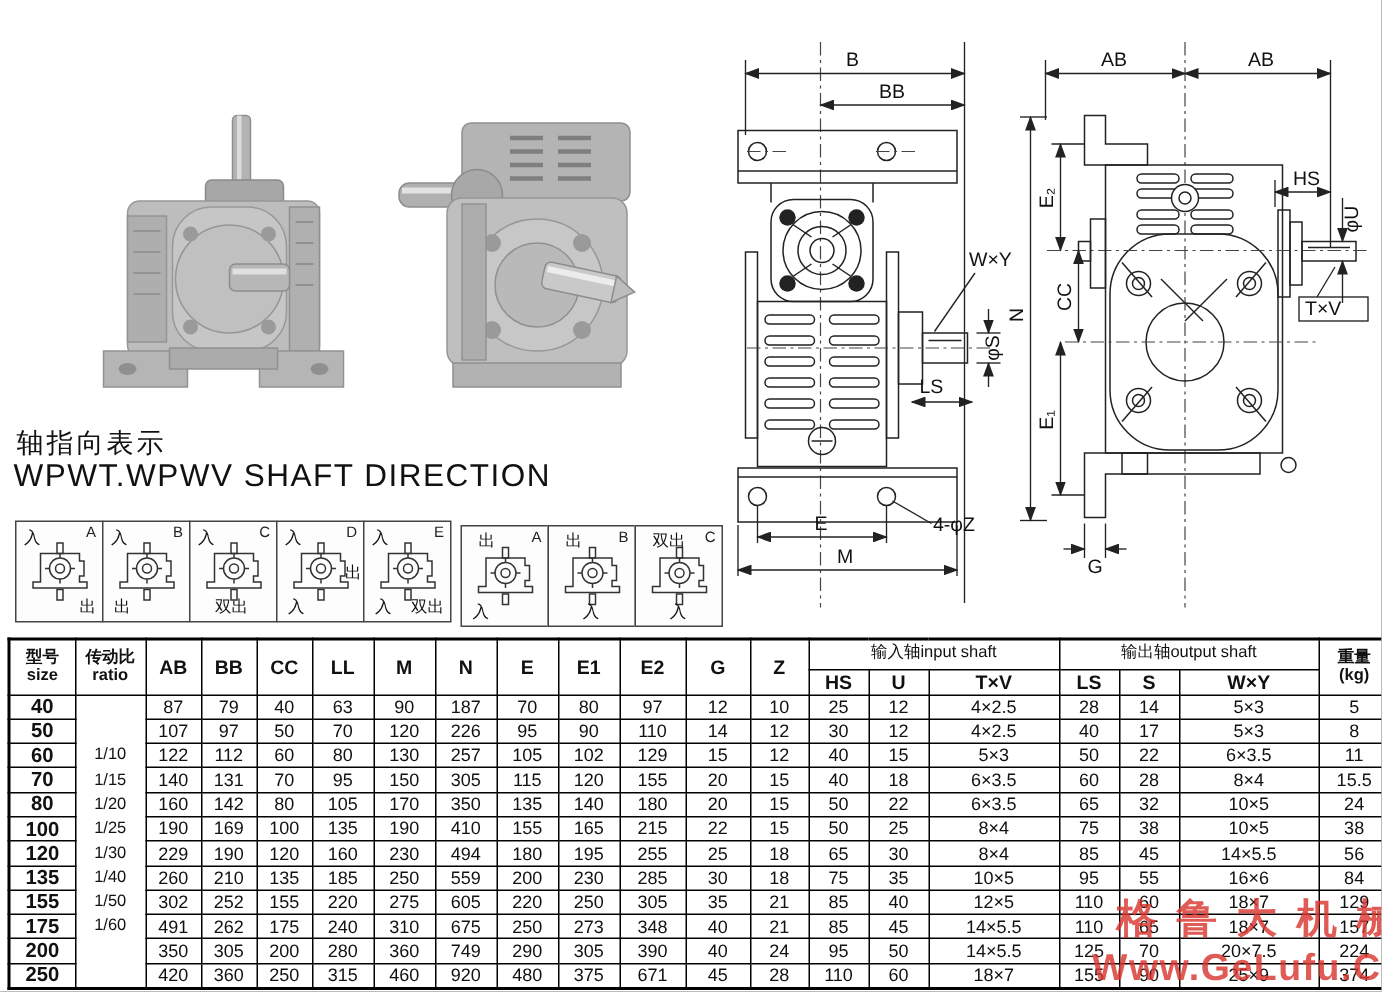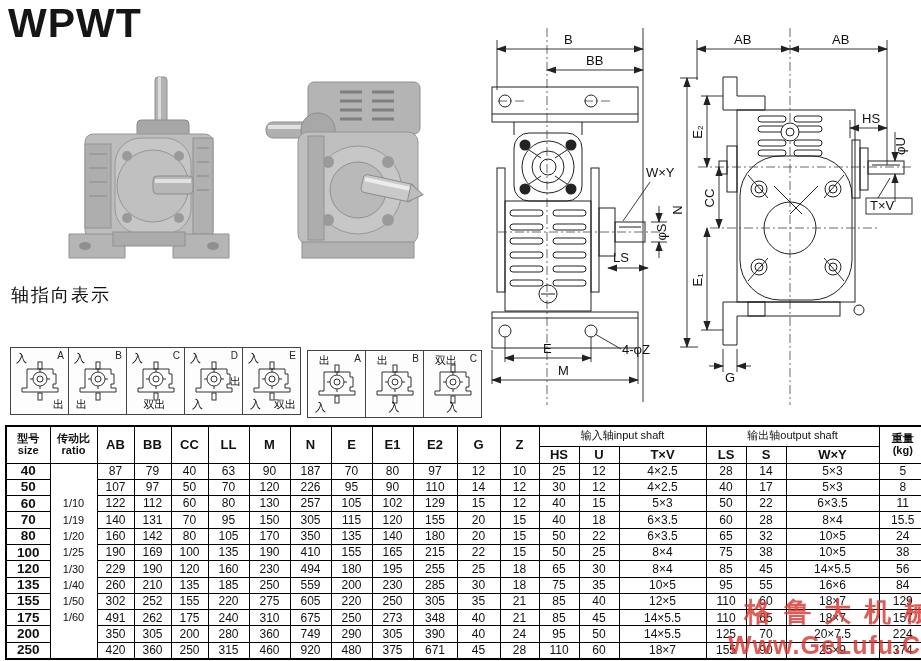--- a/index.html
+++ b/index.html
@@ -59,21 +59,20 @@
   #watermark{position:absolute;left:728px;top:594px;color:rgba(217,55,48,0.82);text-align:center;
              pointer-events:none;z-index:5;}
   #wm-cn{font-size:27px;font-weight:bold;letter-spacing:13px;white-space:nowrap;}
   #wm-url{font-size:25px;font-weight:bold;letter-spacing:1px;margin-top:1px;white-space:nowrap;}
 </style>
 </head>
 <body>
 
 <div id="page">
 
-  <div id="title-wpwt" class="big-title">WPWT</div>
 
   <svg class="photo" style="left:55px;top:72px" width="185" height="200" viewBox="0 0 185 200">
     <g>
       <rect x="100" y="5" width="12" height="48" rx="3" fill="#b3b3b3" stroke="#8f8f8f"></rect>
       <rect x="103" y="5" width="3" height="48" fill="#dcdcdc"></rect>
       <rect x="82" y="48" width="52" height="22" rx="4" fill="#a7a7a7" stroke="#8a8a8a"></rect>
       <rect x="30" y="62" width="128" height="104" rx="8" fill="#bdbdbd" stroke="#979797"></rect>
       <rect x="30" y="72" width="26" height="84" fill="#aeaeae" stroke="#949494"></rect>
       <line x1="34" y1="82" x2="52" y2="82" stroke="#8a8a8a"></line>
       <line x1="34" y1="96" x2="52" y2="96" stroke="#8a8a8a"></line>
@@ -311,20 +310,21 @@
 
       <line class="dim" x1="265" y1="349" x2="265" y2="372"></line>
       <line class="dim" x1="279" y1="349" x2="279" y2="372"></line>
       <line class="dim" x1="251" y1="366" x2="265" y2="366" marker-end="url(#ar)"></line>
       <line class="dim" x1="293" y1="366" x2="279" y2="366" marker-end="url(#ar)"></line>
       <text x="267" y="382">G</text>
     </g>
   </svg>
 
   <div id="sec-cn">轴指向表示</div>
+  <div id="sec-en">WPWT.WPWV  SHAFT DIRECTION</div>
 
   <div id="shaft-group-1" class="shaft-group">
     <div class="shaft-cell">
       <span class="cell-letter">A</span>
       <svg class="glyph" width="44" height="40" viewBox="0 0 44 40">
         <rect class="ln" x="20" y="1" width="4" height="7"></rect>
         <rect class="ln" x="20" y="32" width="4" height="7"></rect>
         <path class="ln" d="M9,8 H35 V13 H38 V23 H35 V27 H40 V31 H4 V27 H9 Z"></path>
         <circle class="ln" cx="22" cy="18" r="7"></circle>
         <circle class="ln" cx="22" cy="18" r="3"></circle>
@@ -519,21 +519,21 @@
         <th class="th-letter">S</th>
         <th class="th-letter">W×Y</th>
       </tr>
     </thead>
     <tbody>
         <tr>
           <td class="size-col">40</td>
           <td rowspan="12" class="ratio-cell">
             <div class="ratio-wrap">
               <div>1/10</div>
-              <div>1/19</div>
+              <div>1/15</div>
               <div>1/20</div>
               <div>1/25</div>
               <div>1/30</div>
               <div>1/40</div>
               <div>1/50</div>
               <div>1/60</div>
             </div>
           </td>
           <td>87</td>
           <td>79</td>

